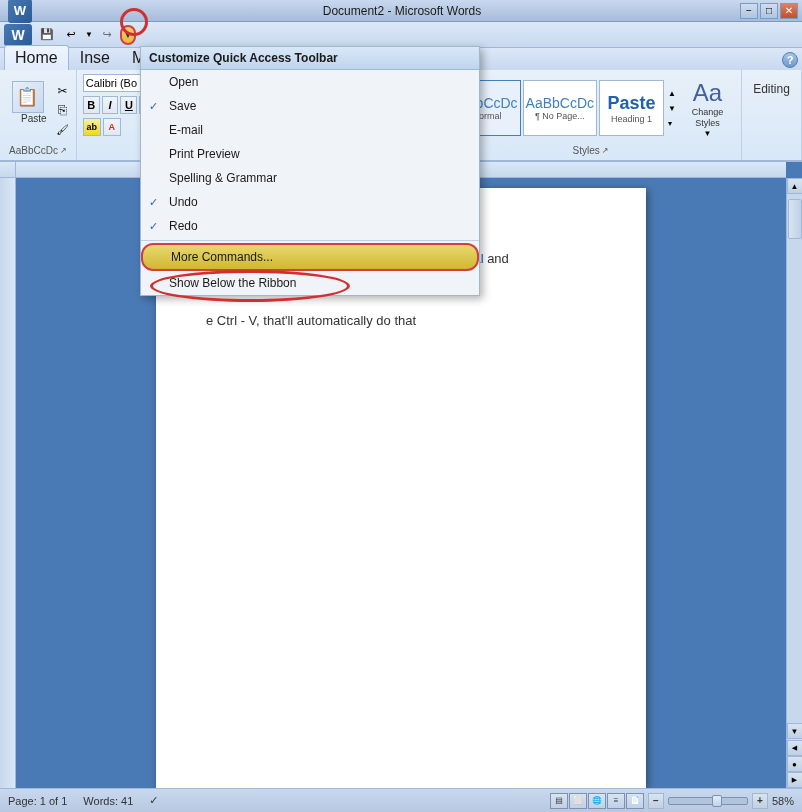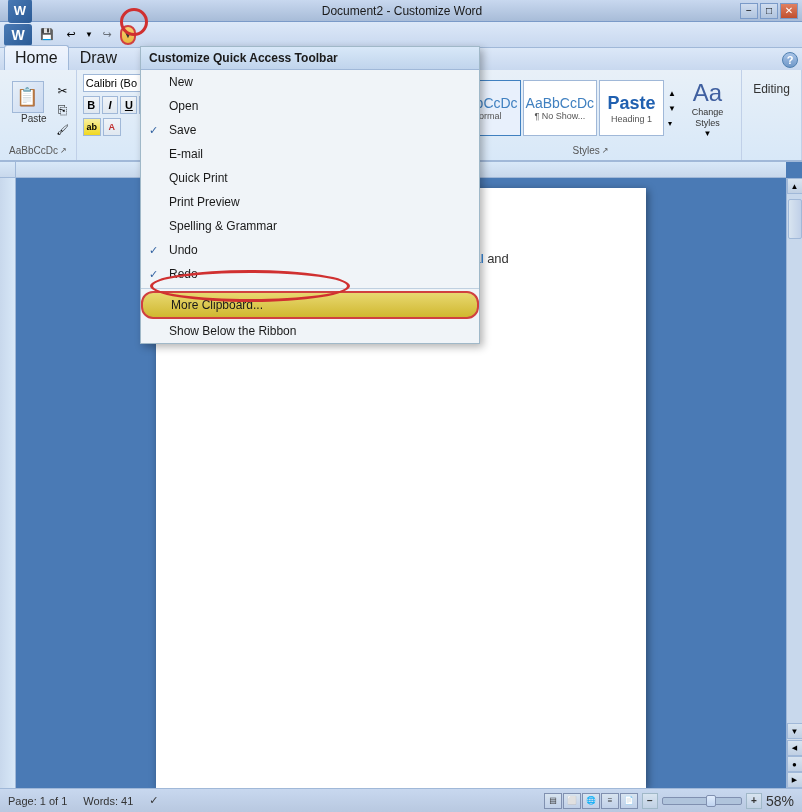--- a/index.html
+++ b/index.html
@@ -314,21 +314,21 @@
       border-top: 1px solid #a0b8d8;
       display: flex;
       align-items: center;
       padding: 0 8px;
       justify-content: space-between;
       font-size: 11px;
       color: #333;
     }
     .status-left { display: flex; gap: 16px; align-items: center; }
     .status-right { display: flex; gap: 4px; align-items: center; }
-    .zoom-value { font-size: 14px; }
+    .zoom-value { font-size: 11px; }
     .zoom-btn {
       width: 16px; height: 16px; border: 1px solid #a0b8c8;
       background: linear-gradient(to bottom, #d8e4f0, #c0d0e4);
       display: flex; align-items: center; justify-content: center;
       cursor: pointer; font-size: 10px; font-weight: bold;
     }
     .zoom-slider {
       width: 80px; height: 8px;
       background: #b0c4dc; border: 1px solid #8090b0;
       position: relative; border-radius: 2px;
@@ -361,21 +361,21 @@
 
     .ribbon-tabs-row { position: relative; }
   </style>
 </head>
 <body>
 
 <div class="title-bar">
   <div style="width:60px; display:flex; align-items:center; padding-left:4px;">
     <div style="width:24px; height:24px; background:linear-gradient(135deg,#4a7ab5,#2a5a95); border-radius:3px; display:flex; align-items:center; justify-content:center; color:white; font-weight:bold; font-size:13px;">W</div>
   </div>
-  <div class="title-bar-text">Document2 - Customize Word</div>
+  <div class="title-bar-text">Document2 - Microsoft Words</div>
   <div class="title-bar-controls">
     <div class="title-btn">−</div>
     <div class="title-btn">□</div>
     <div class="title-btn close">✕</div>
   </div>
 </div>
 
 <div class="quick-access">
   <div style="width:28px;height:22px;background:linear-gradient(135deg,#4a7ab5,#2a5a95);border-radius:3px;display:flex;align-items:center;justify-content:center;color:white;font-weight:bold;font-size:14px;margin-right:2px;">W</div>
   <div class="qa-btn" title="Save">💾</div>
@@ -383,21 +383,21 @@
   <div class="qa-btn" style="width:10px;font-size:8px;">▼</div>
   <div class="qa-btn" title="Redo" style="opacity:0.5;">↪</div>
   <div class="qa-dropdown">▼</div>
 
   <div class="circle-annotation"></div>
 </div>
 
 <div class="ribbon-tabs-row" style="position:relative;">
   <div class="ribbon-tabs">
     <div class="tab active">Home</div>
-    <div class="tab">Draw</div>
+    <div class="tab">Inse</div>
     <div class="tab">Mailings</div>
     <div class="tab">Review</div>
     <div class="tab">View</div>
     <div class="tab">Get Started</div>
     <div class="help-btn">?</div>
   </div>
 </div>
 
 <div class="ribbon">
 
@@ -476,21 +476,21 @@
   </div>
 
   <div class="ribbon-section styles-section">
     <div class="styles-gallery">
       <div class="style-item active">
         <div class="style-preview">AaBbCcDc</div>
         <div class="style-label">¶ Normal</div>
       </div>
       <div class="style-item">
         <div class="style-preview">AaBbCcDc</div>
-        <div class="style-label">¶ No Show...</div>
+        <div class="style-label">¶ No Page...</div>
       </div>
       <div class="style-item">
         <div class="style-preview" style="font-size:18px;color:#2060b0;font-weight:bold;">Paste</div>
         <div class="style-label">Heading 1</div>
       </div>
       <div style="display:flex;flex-direction:column;justify-content:center;gap:2px;">
         <div style="font-size:8px;cursor:pointer;padding:2px;">▲</div>
         <div style="font-size:8px;cursor:pointer;padding:2px;">▼</div>
         <div style="font-size:8px;cursor:pointer;padding:2px;">▾</div>
       </div>
@@ -511,52 +511,46 @@
       <div style="font-size:12px;color:#333;">Editing</div>
     </div>
   </div>
 </div>
 
 <div class="dropdown-overlay">
   <div class="dropdown-menu">
     <div class="dropdown-header">Customize Quick Access Toolbar</div>
 
     <div class="menu-item">
-      <span>New</span>
-    </div>
-    <div class="menu-item">
       <span>Open</span>
     </div>
     <div class="menu-item">
       <span class="checkmark">✓</span>
       <span>Save</span>
     </div>
     <div class="menu-item">
       <span>E-mail</span>
     </div>
     <div class="menu-item">
-      <span>Quick Print</span>
-    </div>
-    <div class="menu-item">
       <span>Print Preview</span>
     </div>
     <div class="menu-item">
       <span>Spelling &amp; Grammar</span>
     </div>
     <div class="menu-item">
       <span class="checkmark">✓</span>
       <span>Undo</span>
     </div>
     <div class="menu-item">
       <span class="checkmark">✓</span>
       <span>Redo</span>
     </div>
     <div class="menu-separator"></div>
     <div class="menu-item highlighted">
-      <span>More Clipboard...</span>
+      <span>More Commands...</span>
     </div>
     <div class="menu-item">
       <span>Show Below the Ribbon</span>
     </div>
   </div>
 
   <div class="oval-annotation"></div>
 </div>
 
 <div class="doc-area">

